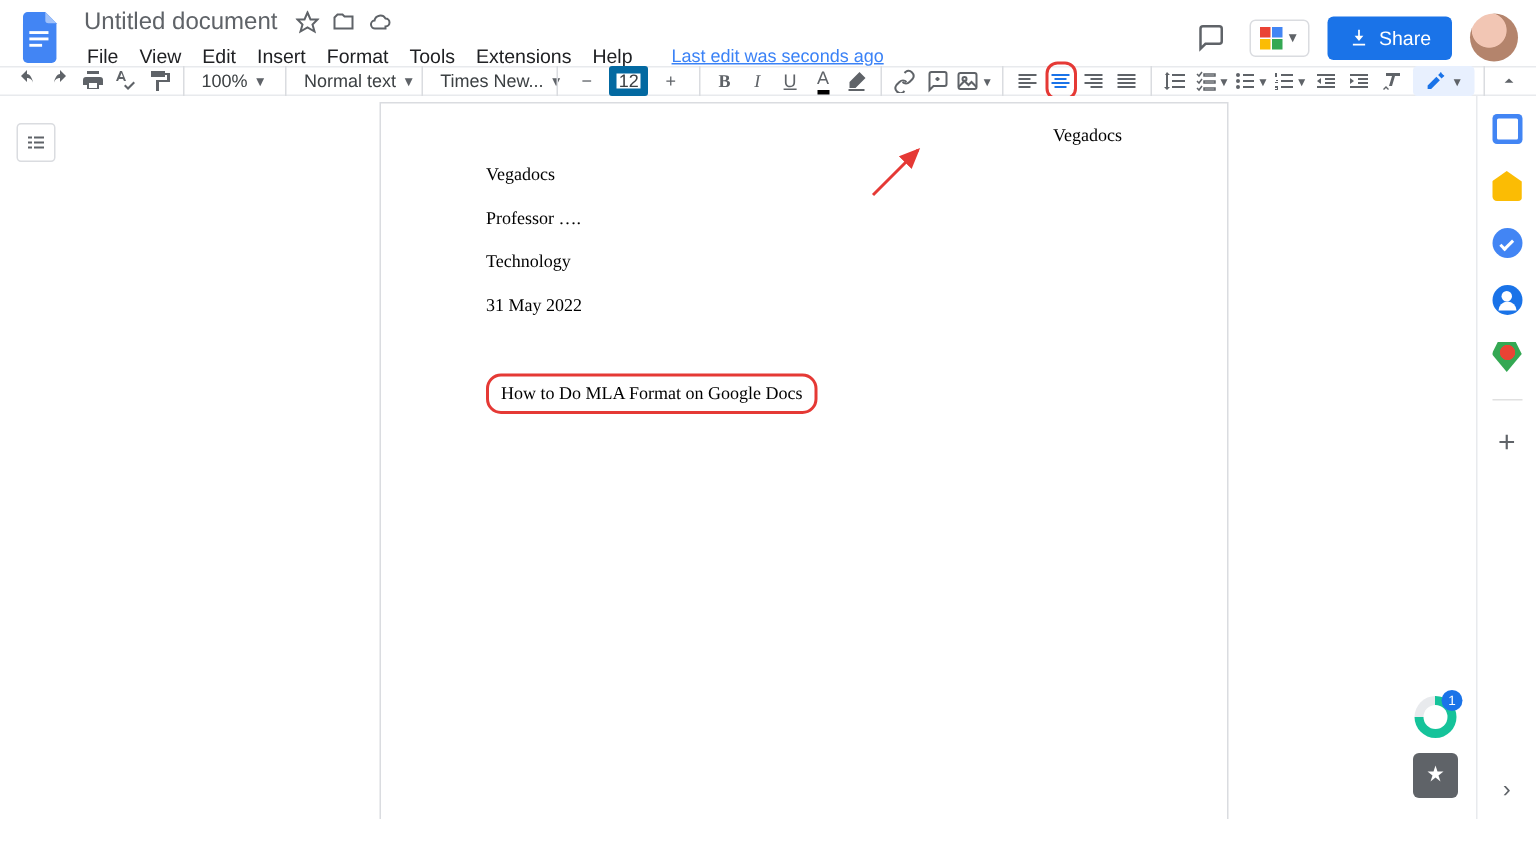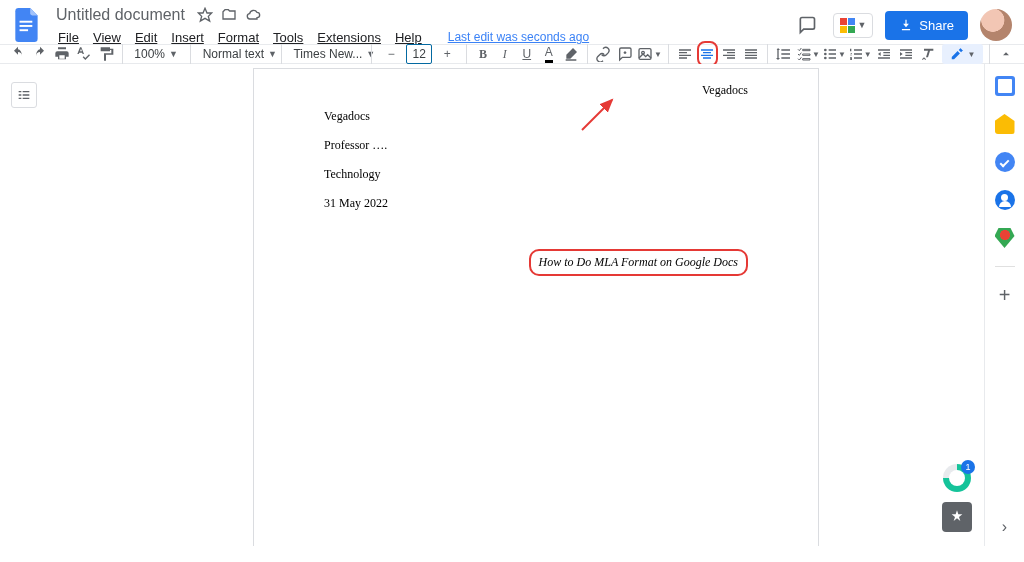--- a/index.html
+++ b/index.html
@@ -6,49 +6,49 @@
 html, body { width: 1024px; height: 562px; font-family: Arial, sans-serif; overflow: hidden; background: #fff; }
 
 .header { display: flex; align-items: center; padding: 6px 12px 0 12px; height: 44px; }
 .docs-logo { width: 30px; height: 40px; display: flex; align-items: center; justify-content: center; margin-right: 10px; }
 .docs-logo svg { width: 26px; height: 34px; }
 .title-area { flex: 1; display: flex; flex-direction: column; gap: 0; text-align: center; }
 .title-row { display: flex; align-items: center; gap: 8px; color: #5f6368; }
 .doc-title { font-size: 16px; color: #5f6368; padding: 2px 4px; }
 .title-row .ticon { width: 16px; height: 16px; color: #5f6368; display:flex; align-items:center; justify-content:center; }
 .menu-bar { display: flex; gap: 2px; align-items: center; font-size: 13px; color: #202124; margin-top: 2px; }
-.menu-bar span { padding: 2px 6px; cursor: pointer; text-decoration: underline; }
+.menu-bar span { padding: 2px 6px; cursor: pointer; }
 .last-edit { color: #3b82f6; text-decoration: underline; margin-left: 12px; font-size: 12px; }
 .header-right { display: flex; align-items: center; gap: 12px; margin-left: auto; }
 .comments-btn { width: 28px; height: 28px; display:flex; align-items:center; justify-content:center; color:#5f6368; cursor:pointer; }
 .meet-btn { display:flex; align-items:center; gap:2px; padding:4px 6px; border:1px solid #dadce0; border-radius:4px; cursor:pointer; }
 .meet-btn .msquare { width:7px; height:7px; display:inline-block; }
 .share-btn { background:#1a73e8; color:#fff; border:none; border-radius:4px; padding:7px 14px; font-size:13px; font-weight:500; display:flex; align-items:center; gap:6px; cursor:pointer; }
 .share-btn svg { width:14px; height:14px; }
 .avatar { width:32px; height:32px; border-radius:50%; background: radial-gradient(circle at 40% 35%, #f2c6b4 0 40%, #b4846c 42% 100%); cursor:pointer; }
 
 .toolbar { border-top:1px solid #e8eaed; border-bottom:1px solid #e8eaed; height: 20px; display:flex; align-items:center; padding: 0 8px; gap:2px; font-size:12px; color:#5f6368; position:relative; }
 .tbtn { width:26px; height:26px; display:flex; align-items:center; justify-content:center; cursor:pointer; border-radius:3px; color:#5f6368; }
 .tsep { width:1px; height:20px; background:#dadce0; margin:0 4px; }
 .tsel { display:flex; align-items:center; gap:4px; padding:0 6px; height:26px; cursor:pointer; color:#3c4043; white-space:nowrap; }
 .tsel .caret { font-size:9px; color:#5f6368; }
 .fontsize-box { display:flex; align-items:center; gap:2px; }
-.fontsize-box .fs-input { width:26px; height:20px; border:1px solid #0369a1; text-align:center; font-size:12px; color:#3c4043; border-radius:2px; }
+.fontsize-box .fs-input { width:26px; height:20px; border:5px solid #0369a1; text-align:center; font-size:12px; color:#3c4043; border-radius:2px; }
 .center-highlight { border:2.5px solid #e53935; border-radius:8px; }
 .edit-mode { display:flex; align-items:center; gap:4px; padding:3px 8px; background:#e8f0fe; border-radius:3px; cursor:pointer; }
 .edit-mode svg { color:#1a73e8; }
 
 .body-area { display:flex; height: calc(562px - 44px - 36px); position:relative; }
 .outline-pane { width:48px; display:flex; justify-content:center; padding-top:18px; }
 .outline-pane .obtn { width:26px; height:26px; border:1px solid #dadce0; border-radius:3px; display:flex; align-items:center; justify-content:center; color:#5f6368; cursor:pointer; }
 .canvas { flex:1; background:#fff; display:flex; justify-content:center; overflow:hidden; }
 .page { width:566px; height:730px; background:#fff; border:1px solid #dadce0; margin-top:4px; padding: 40px 70px; font-family: 'Times New Roman', serif; font-size:12px; color:#000; position:relative; }
 .page .runhead { position:absolute; top:14px; right:70px; font-size:12px; }
 .page .mla-line { margin-bottom:14px; font-size:12px; }
-.page .title-center { text-align:right; margin-top:38px;font-style:italic; }
+.page .title-center { text-align:left; margin-top:38px; }
 .title-frame { display:inline-block; padding:4px 8px; border:2px solid #e53935; border-radius:10px; font-size:12px; }
 .arrow-annot { position:absolute; pointer-events:none; }
 
 .side-rail { position:absolute; right:0; top:0; bottom:0; width:40px; border-left:1px solid #e8eaed; background:#fff; display:flex; flex-direction:column; align-items:center; padding-top:12px; gap:18px; }
 .rail-icon { width:20px; height:20px; border-radius:3px; cursor:pointer; }
 .rail-sep { width:20px; height:1px; background:#e0e0e0; }
 .rail-plus { color:#5f6368; font-size:20px; font-weight:300; cursor:pointer; line-height:1; }
 .rail-bottom { position:absolute; bottom:10px; display:flex; flex-direction:column; align-items:center; gap:10px; }
 .chev { font-size:16px; color:#5f6368; cursor:pointer; }
 

